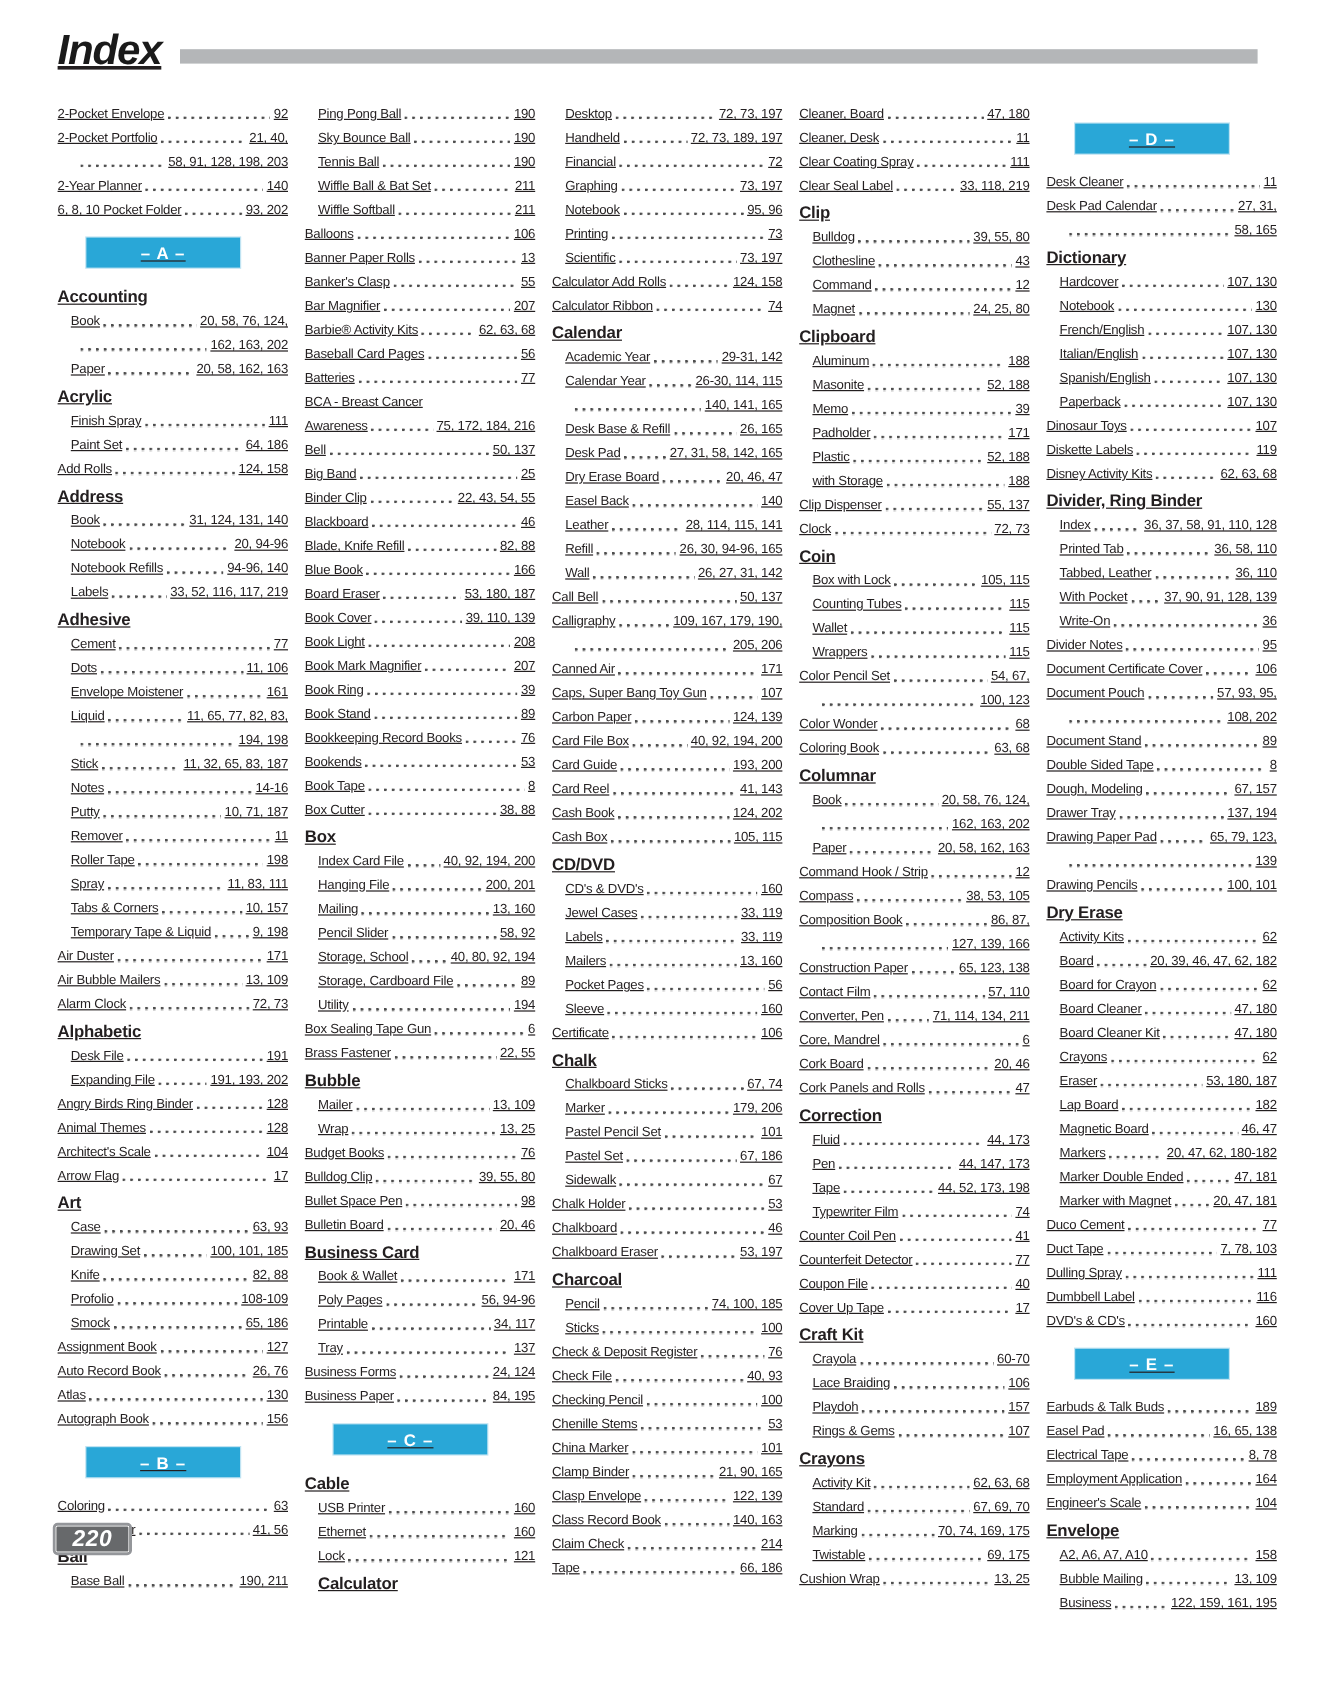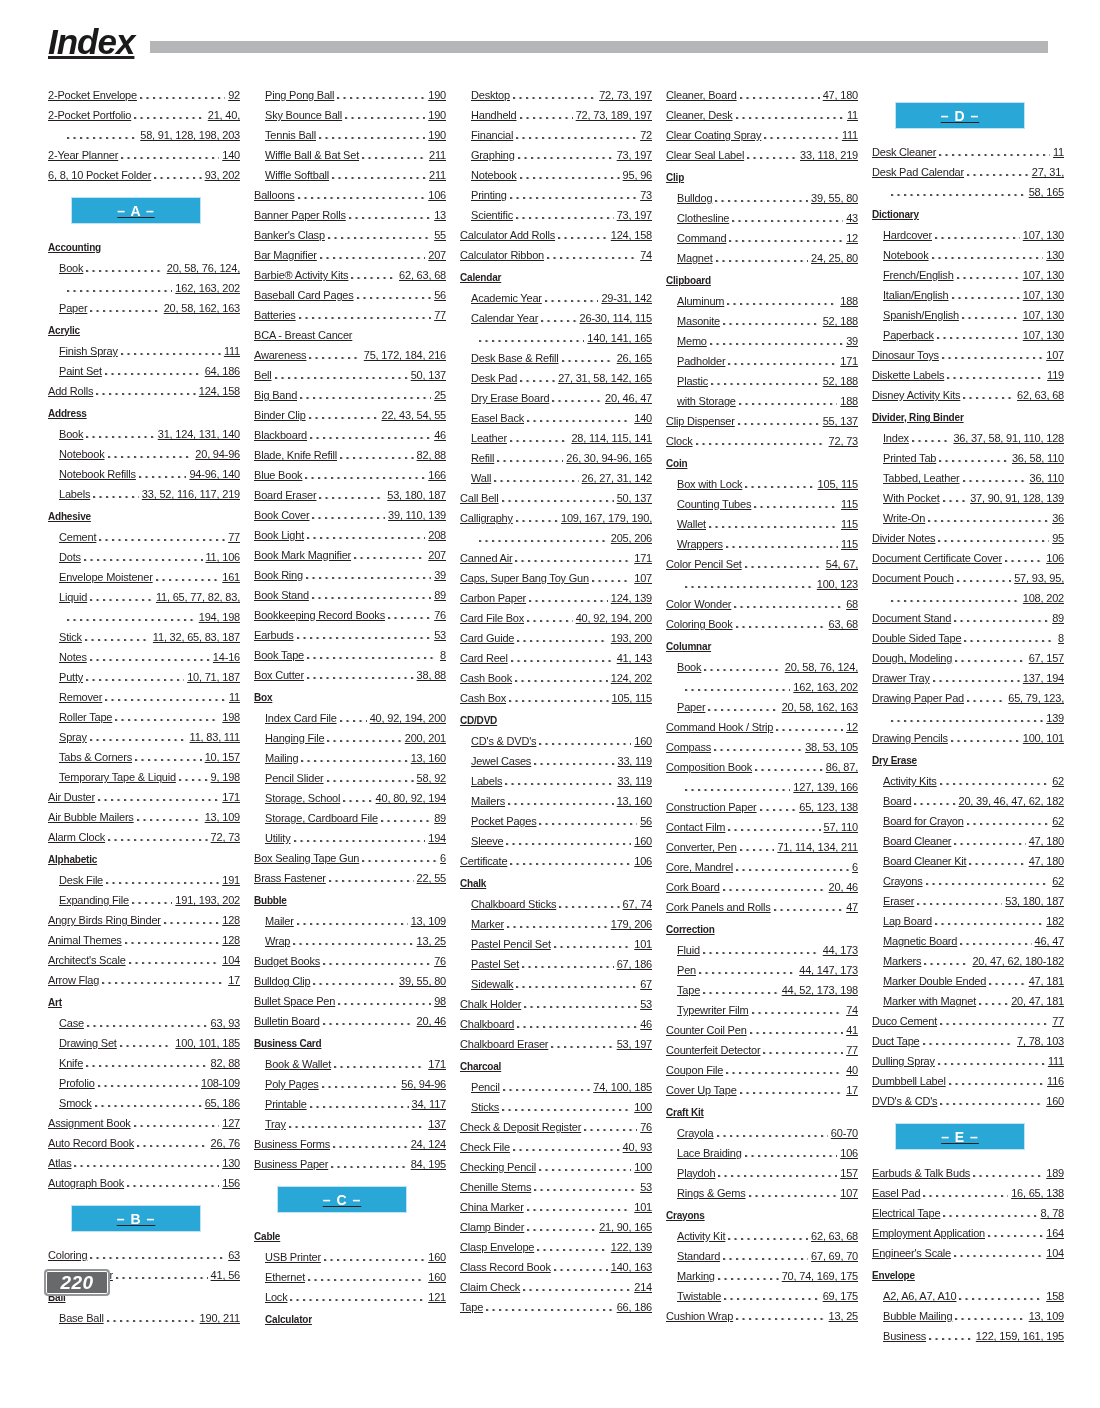--- a/index.html
+++ b/index.html
@@ -18,21 +18,21 @@
     margin-bottom:5px; letter-spacing:-0.2px; }
   .entry .nm { white-space:normal; }
   .entry .pg, .wrapline .pg { white-space:nowrap; }
   .dots { flex:1 1 auto; min-width:8px; margin:0 3px;
     background-image:radial-gradient(circle at 1.1px 1.1px, #4d4d4d 1.0px, rgba(0,0,0,0) 1.45px);
     background-size:6.5px 3px; background-repeat:repeat-x;
     background-position-y:calc(100% - 3px); height:15px; }
   .ind { padding-left:11px; }
   .wrapline .wsp { flex:0 0 16px; }
 
-  .heading { font-size:10px; font-weight:bold; line-height:15px; margin:7px 0 6px 0; letter-spacing:-0.2px; }
+  .heading { font-size:14px; font-weight:bold; line-height:15px; margin:7px 0 6px 0; letter-spacing:-0.2px; }
 
   .section-box { width:128px; height:25px; margin:15px 0 17px 24px; background:#29a7d7;
     display:flex; align-items:center; justify-content:center;
     color:#ffffff; font-weight:bold; font-size:14px; letter-spacing:1px;
     box-shadow:0 0 0 1px #bfe3f2; }
 
   .page-badge { position:absolute; left:44px; top:1269px; width:66px; height:27px;
     background:#67696b; border:2px solid #94969a; border-radius:4px;
     display:flex; align-items:center; justify-content:center;
     color:#ffffff; font-size:19px; font-weight:bold; font-style:italic; letter-spacing:0.5px;
@@ -432,21 +432,21 @@
           <div class="nm">Book Stand</div>
           <div class="dots"></div>
           <div class="pg">89</div>
         </div>
         <div class="entry">
           <div class="nm">Bookkeeping Record Books</div>
           <div class="dots"></div>
           <div class="pg">76</div>
         </div>
         <div class="entry">
-          <div class="nm">Earbuds</div>
+          <div class="nm">Bookends</div>
           <div class="dots"></div>
           <div class="pg">53</div>
         </div>
         <div class="entry">
           <div class="nm">Book Tape</div>
           <div class="dots"></div>
           <div class="pg">8</div>
         </div>
         <div class="entry">
           <div class="nm">Box Cutter</div>

